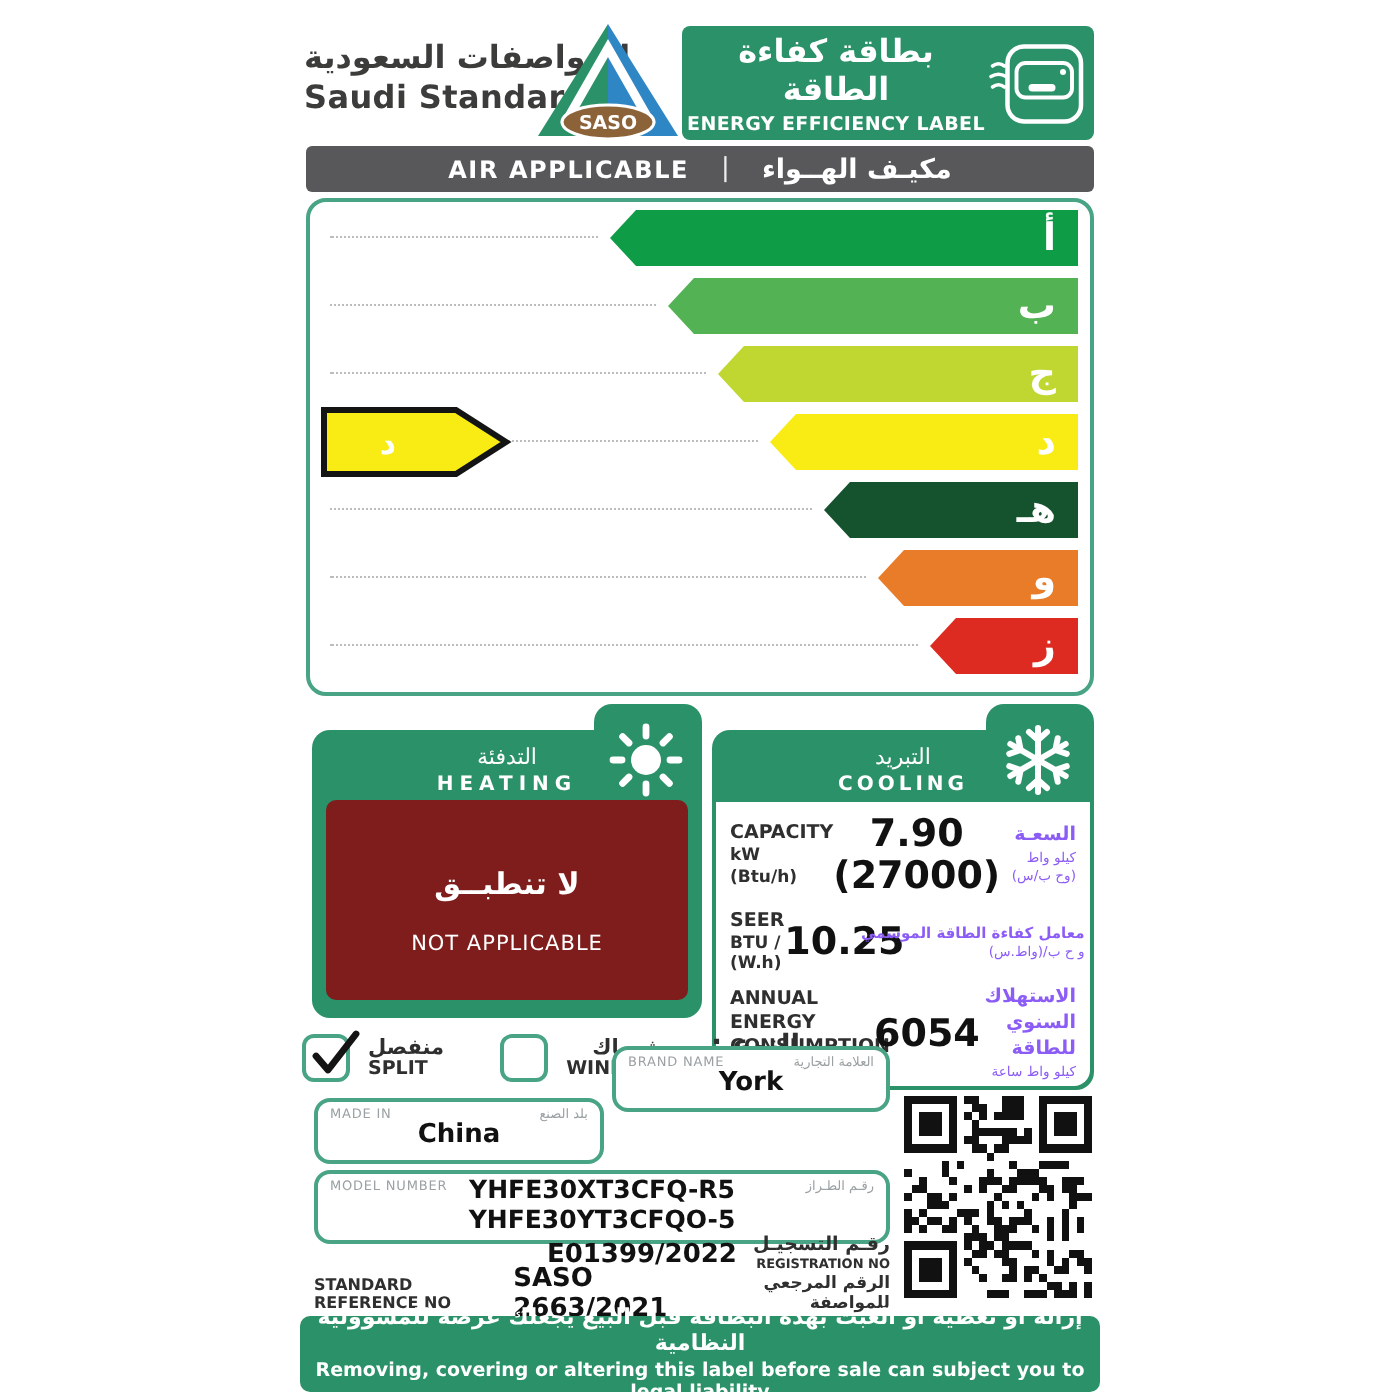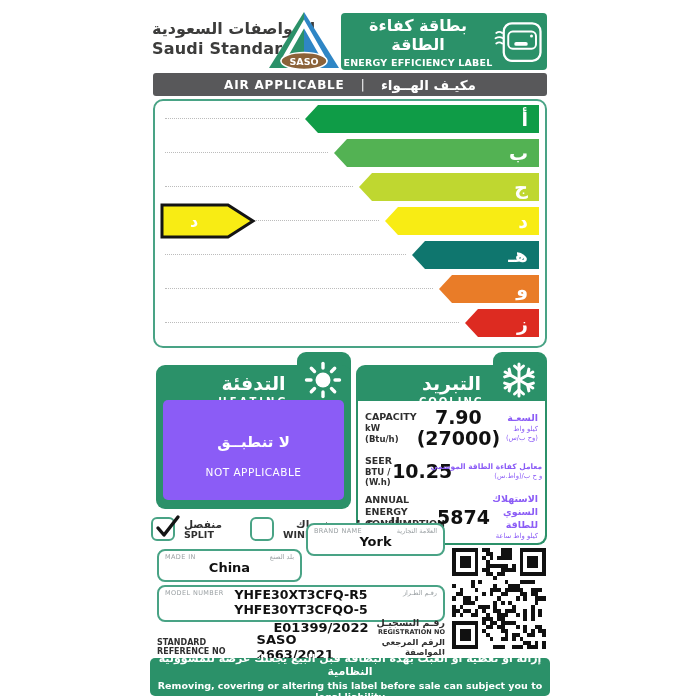--- a/index.html
+++ b/index.html
@@ -35,26 +35,26 @@
          display:flex; align-items:center; justify-content:flex-end; }
   .bar-letter { color:#fff; font-weight:bold; font-size:19px; padding-right:11px; line-height:28px; }
   .indicator { position:absolute; left:5px; width:96px; height:38px; }
 
   
   .hc-wrap { position:absolute; }
   .hc-tab { position:absolute; right:0; top:0; width:54px; height:28px; background:var(--green,#2B9169);
             border-radius:9px 9px 0 0; }
   .hc-main { position:absolute; left:0; top:13px; right:0; bottom:0; background:var(--green,#2B9169); border-radius:9px; }
   .hc-titles { text-align:center; color:#fff; padding-top:7px; }
-  .hc-titles .ar { font-size:19px; font-weight:bold; }
+  .hc-titles .ar { font-size:11px; font-weight:normal; }
   .hc-titles .en { font-size:10px; font-weight:bold; letter-spacing:3px; margin-top:2px; }
   .hc-ico { position:absolute; right:8px; top:8px; width:40px; height:40px; }
 
   #heating { left:156px; top:352px; width:195px; height:157px; }
-  .na-panel { position:absolute; left:7px; top:35px; width:181px; height:100px; background:#8b5cf6;
+  .na-panel { position:absolute; left:7px; top:35px; width:181px; height:100px; background:#7f1d1d;
               border-radius:5px; text-align:center; color:#fff; }
   .na-panel .ar { font-size:15px; font-weight:bold; margin-top:33px; }
   .na-panel .en { font-size:10.5px; margin-top:15px; letter-spacing:.5px; }
 
   #cooling { left:356px; top:352px; width:191px; height:193px; }
   .cool-body { position:absolute; left:2px; right:2px; top:36px; bottom:2px; background:#fff;
                border-radius:0 0 8px 8px; padding:5px 7px 2px 7px; display:flex; flex-direction:column; }
   .c-row { display:flex; align-items:center; flex:1; }
   .c-en { width:60px; color:#2f2f2f; line-height:1.25; }
   .c-en .t { font-size:9.5px; font-weight:bold; }
@@ -168,21 +168,21 @@
         </div>
       </div>
       <div class="bar-row" style="top: 106px;">
         <div class="leader" style="right: 166px;"></div>
         <div class="bar" style="width: 154px; background: rgb(248, 236, 20);">
           <span class="bar-letter">د</span>
         </div>
       </div>
       <div class="bar-row" style="top: 140px;">
         <div class="leader" style="right: 139px;"></div>
-        <div class="bar" style="width: 127px; background: #0f766e;">
+        <div class="bar" style="width: 127px; background: #14532d;">
           <span class="bar-letter">هـ</span>
         </div>
       </div>
       <div class="bar-row" style="top: 174px;">
         <div class="leader" style="right: 112px;"></div>
         <div class="bar" style="width: 100px; background: rgb(233, 124, 40);">
           <span class="bar-letter">و</span>
         </div>
       </div>
       <div class="bar-row" style="top: 208px;">
@@ -261,21 +261,21 @@
             <div class="s">و ح ب/(واط.س)</div>
           </div>
         </div>
         <div class="c-row">
           <div class="c-en" style="width:72px">
             <div class="t">ANNUAL ENERGY</div>
             <div class="t">CONSUMPTION</div>
             <div class="s">kWh</div>
           </div>
           <div class="c-val">
-            <div>5874</div>
+            <div>6054</div>
           </div>
           <div class="c-ar" dir="rtl" style="width:78px">
             <div class="t">الاستهلاك السنوي</div>
             <div class="t">للطاقة</div>
             <div class="s">كيلو واط ساعة</div>
           </div>
         </div>
       </div>
     </div>
     <svg class="hc-ico" viewBox="-20 -20 40 40">

